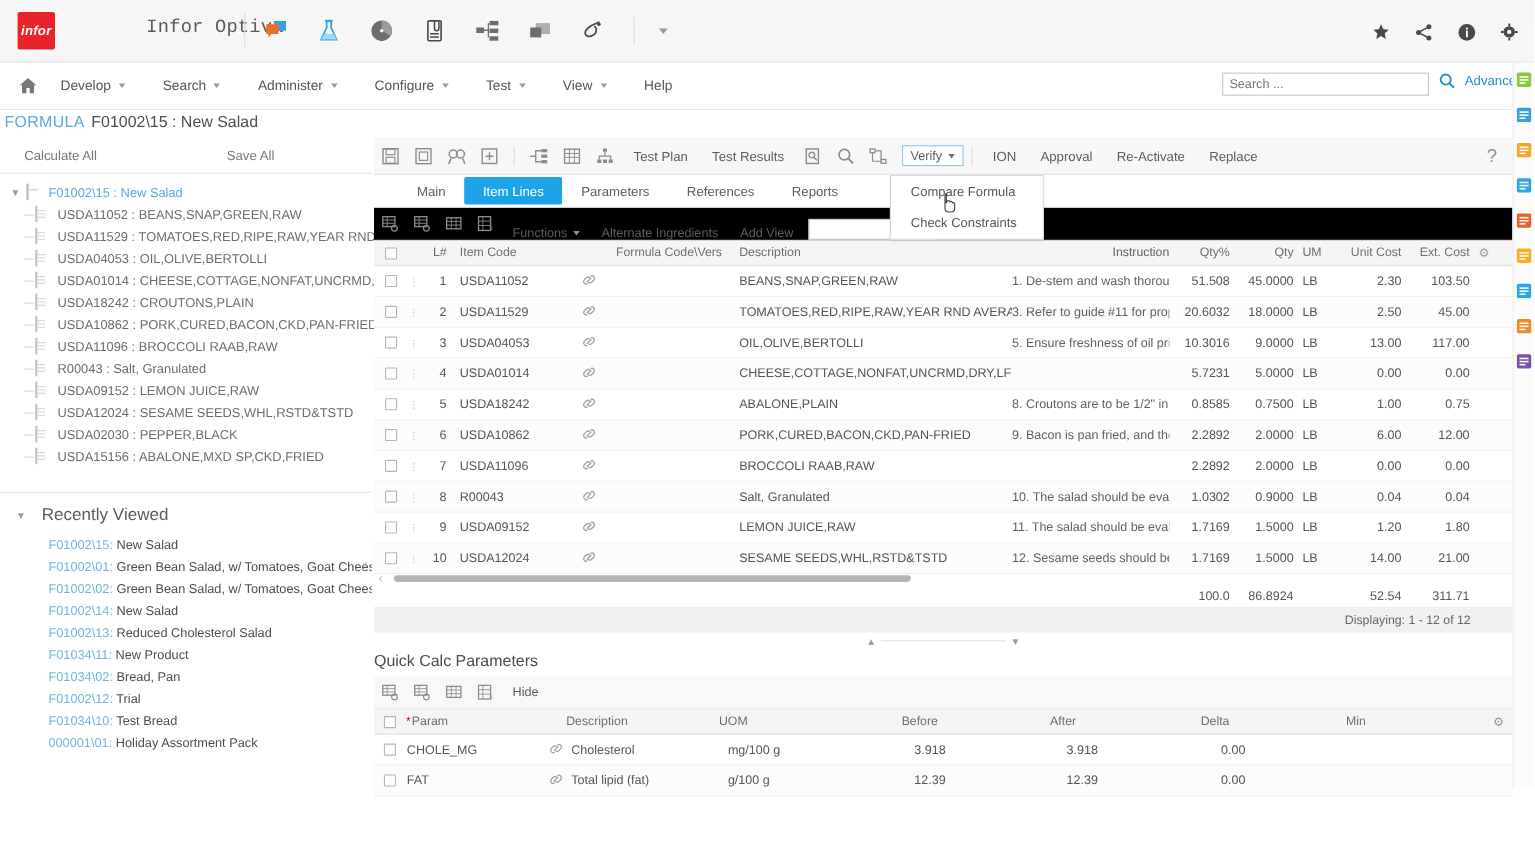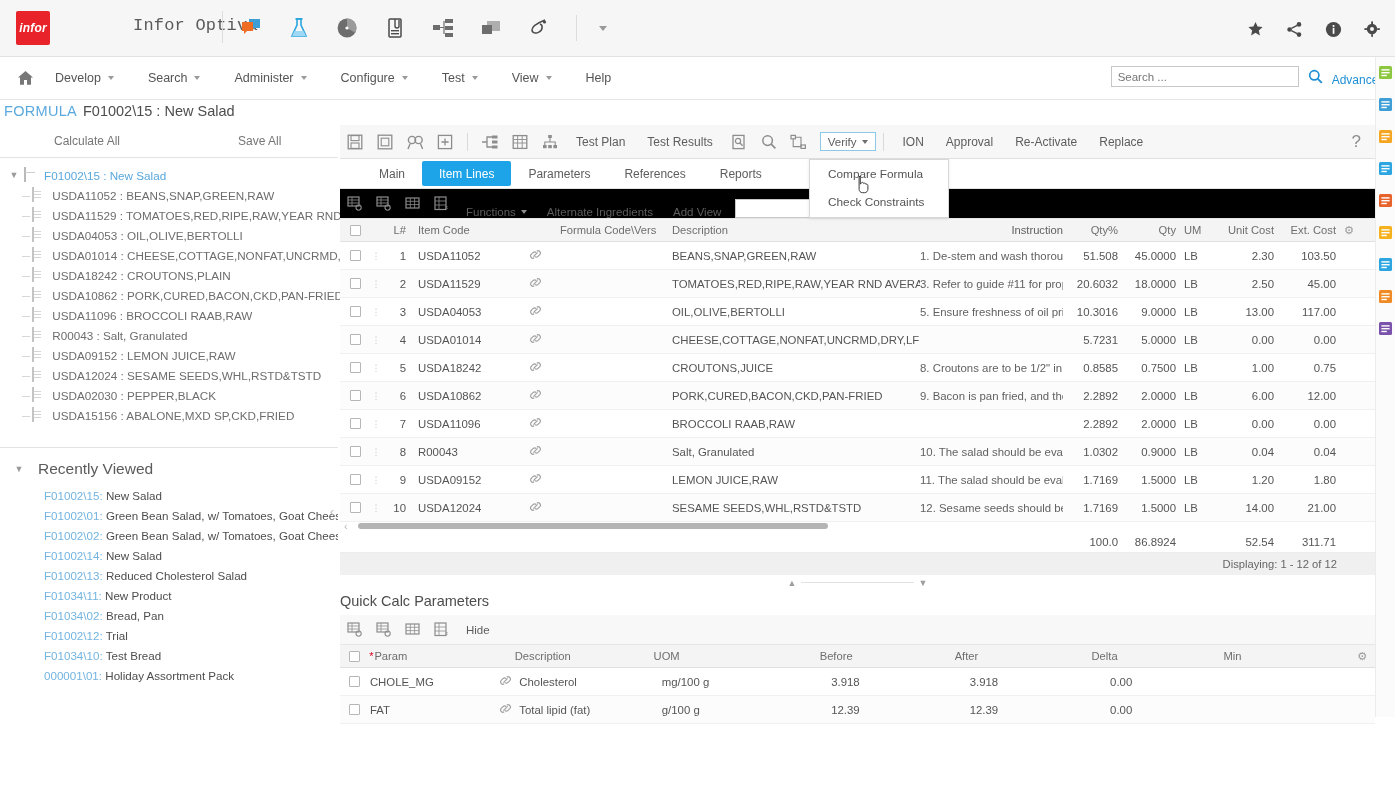--- a/index.html
+++ b/index.html
@@ -58,21 +58,21 @@
     position:absolute; top:57px; left:0; width:1395px; height:43px;
     background:#fff; border-bottom:1px solid #e6e6e6;
     display:flex; align-items:center;
   }
   .home-icon { margin-left:12px; width:26px; display:flex; justify-content:center; color:#777; font-size:16px; cursor:pointer;}
   .menu-item {
     display:flex; align-items:center; gap:7px;
     padding:0 17px; height:43px; font-size:12.5px; color:#555; cursor:pointer;
   }
   .menu-item .caret { width:0;height:0;border-left:3.5px solid transparent;border-right:3.5px solid transparent;border-top:4.5px solid #9a9a9a;}
-  .srch-wrap { position:absolute; right:10px; top:9px; display:flex; align-items:flex-end; gap:9px; }
+  .srch-wrap { position:absolute; right:10px; top:9px; display:flex; align-items:flex-start; gap:9px; }
   .srch-input {
     width:188px; height:21px; border:1px solid #c7c7c7; background:#fff;
     font-size:11.5px; color:#9b9b9b; padding:0 6px; line-height:19px;
   }
   .adv-link { color:#1f8fd6; font-size:12px; cursor:pointer;}
   .mag { color:#1f8fd6; font-size:14px; }
 
   
   .crumb {
     position:absolute; top:103px; left:4px; font-size:14.5px;
@@ -80,21 +80,21 @@
   .crumb .c1 { color:#5aa9dd; letter-spacing:.3px; }
   .crumb .c2 { color:#4d4d4d; margin-left:6px; }
 
   
   .leftpanel { position:absolute; top:125px; left:0; width:338px; height:661px; background:#fff; }
   .lp-actions {
     height:33px; border-bottom:1px solid #e3e3e3; display:flex; align-items:center;
     font-size:12px; color:#767676;
   }
   .lp-actions span { cursor:pointer; }
-  .lp-calc { margin-left:54px; }
+  .lp-calc { margin-left:22px; }
   .lp-save { margin-left:118px; }
   .tree { padding-top:7px; }
   .tree-row { display:flex; align-items:center; height:20px; font-size:11.7px; padding-left:4px; cursor:pointer; white-space:nowrap; }
   .tw { width:20px; display:flex; justify-content:center; color:#9a9a9a; font-size:9px;}
   .node-ico { width:16px; height:14px; margin-right:4px; position:relative; flex:0 0 auto; }
   .ico-grid { border:1px solid #b9b9b9; width:12px;height:12px; background:#fafafa; }
   .ico-grid:before { content:""; position:absolute; left:1px; top:4px; width:10px;height:1px;background:#cfcfcf;}
   .ico-doc { width:11px;height:13px;border:1px solid #c3c3c3;background:#fff; }
   .ico-doc:before{content:"";position:absolute;left:2px;top:3px;width:7px;height:1px;background:#d5d5d5;box-shadow:0 3px 0 #d5d5d5,0 6px 0 #d5d5d5;}
   .tree-root { color:#59a8dc; }
@@ -709,21 +709,21 @@
             </span>
             <span class="c-dots">⋮</span>
             <span class="c-l">5</span>
             <span class="c-code">USDA18242</span>
             <span class="c-link"><svg width="13" height="13" viewBox="0 0 13 13">
                 <path d="M4.4 8.6 8.6 4.4" stroke="#a2a2a2" stroke-width="1.2"></path>
                 <path d="M5.2 9.8a2.3 2.3 0 0 1-3.2-3.2l2-2a2.3 2.3 0 0 1 3.2 0" fill="none" stroke="#a2a2a2" stroke-width="1.2"></path>
                 <path d="M7.8 3.2a2.3 2.3 0 0 1 3.2 3.2l-2 2a2.3 2.3 0 0 1-3.2 0" fill="none" stroke="#a2a2a2" stroke-width="1.2"></path>
               </svg></span>
             <span class="c-fcv"></span>
-            <span class="c-desc">CROUTONS,JUICE</span>
+            <span class="c-desc">ABALONE,PLAIN</span>
             <span class="c-instr">8. Croutons are to be 1/2" in siz</span>
             <span class="c-qtyp">0.8585</span>
             <span class="c-qty">0.7500</span>
             <span class="c-um">LB</span>
             <span class="c-uc">1.00</span>
             <span class="c-ec">0.75</span>
             <span class="c-gear"></span>
           </div>
           <div class="grid-row">
             <span class="c-chk">

